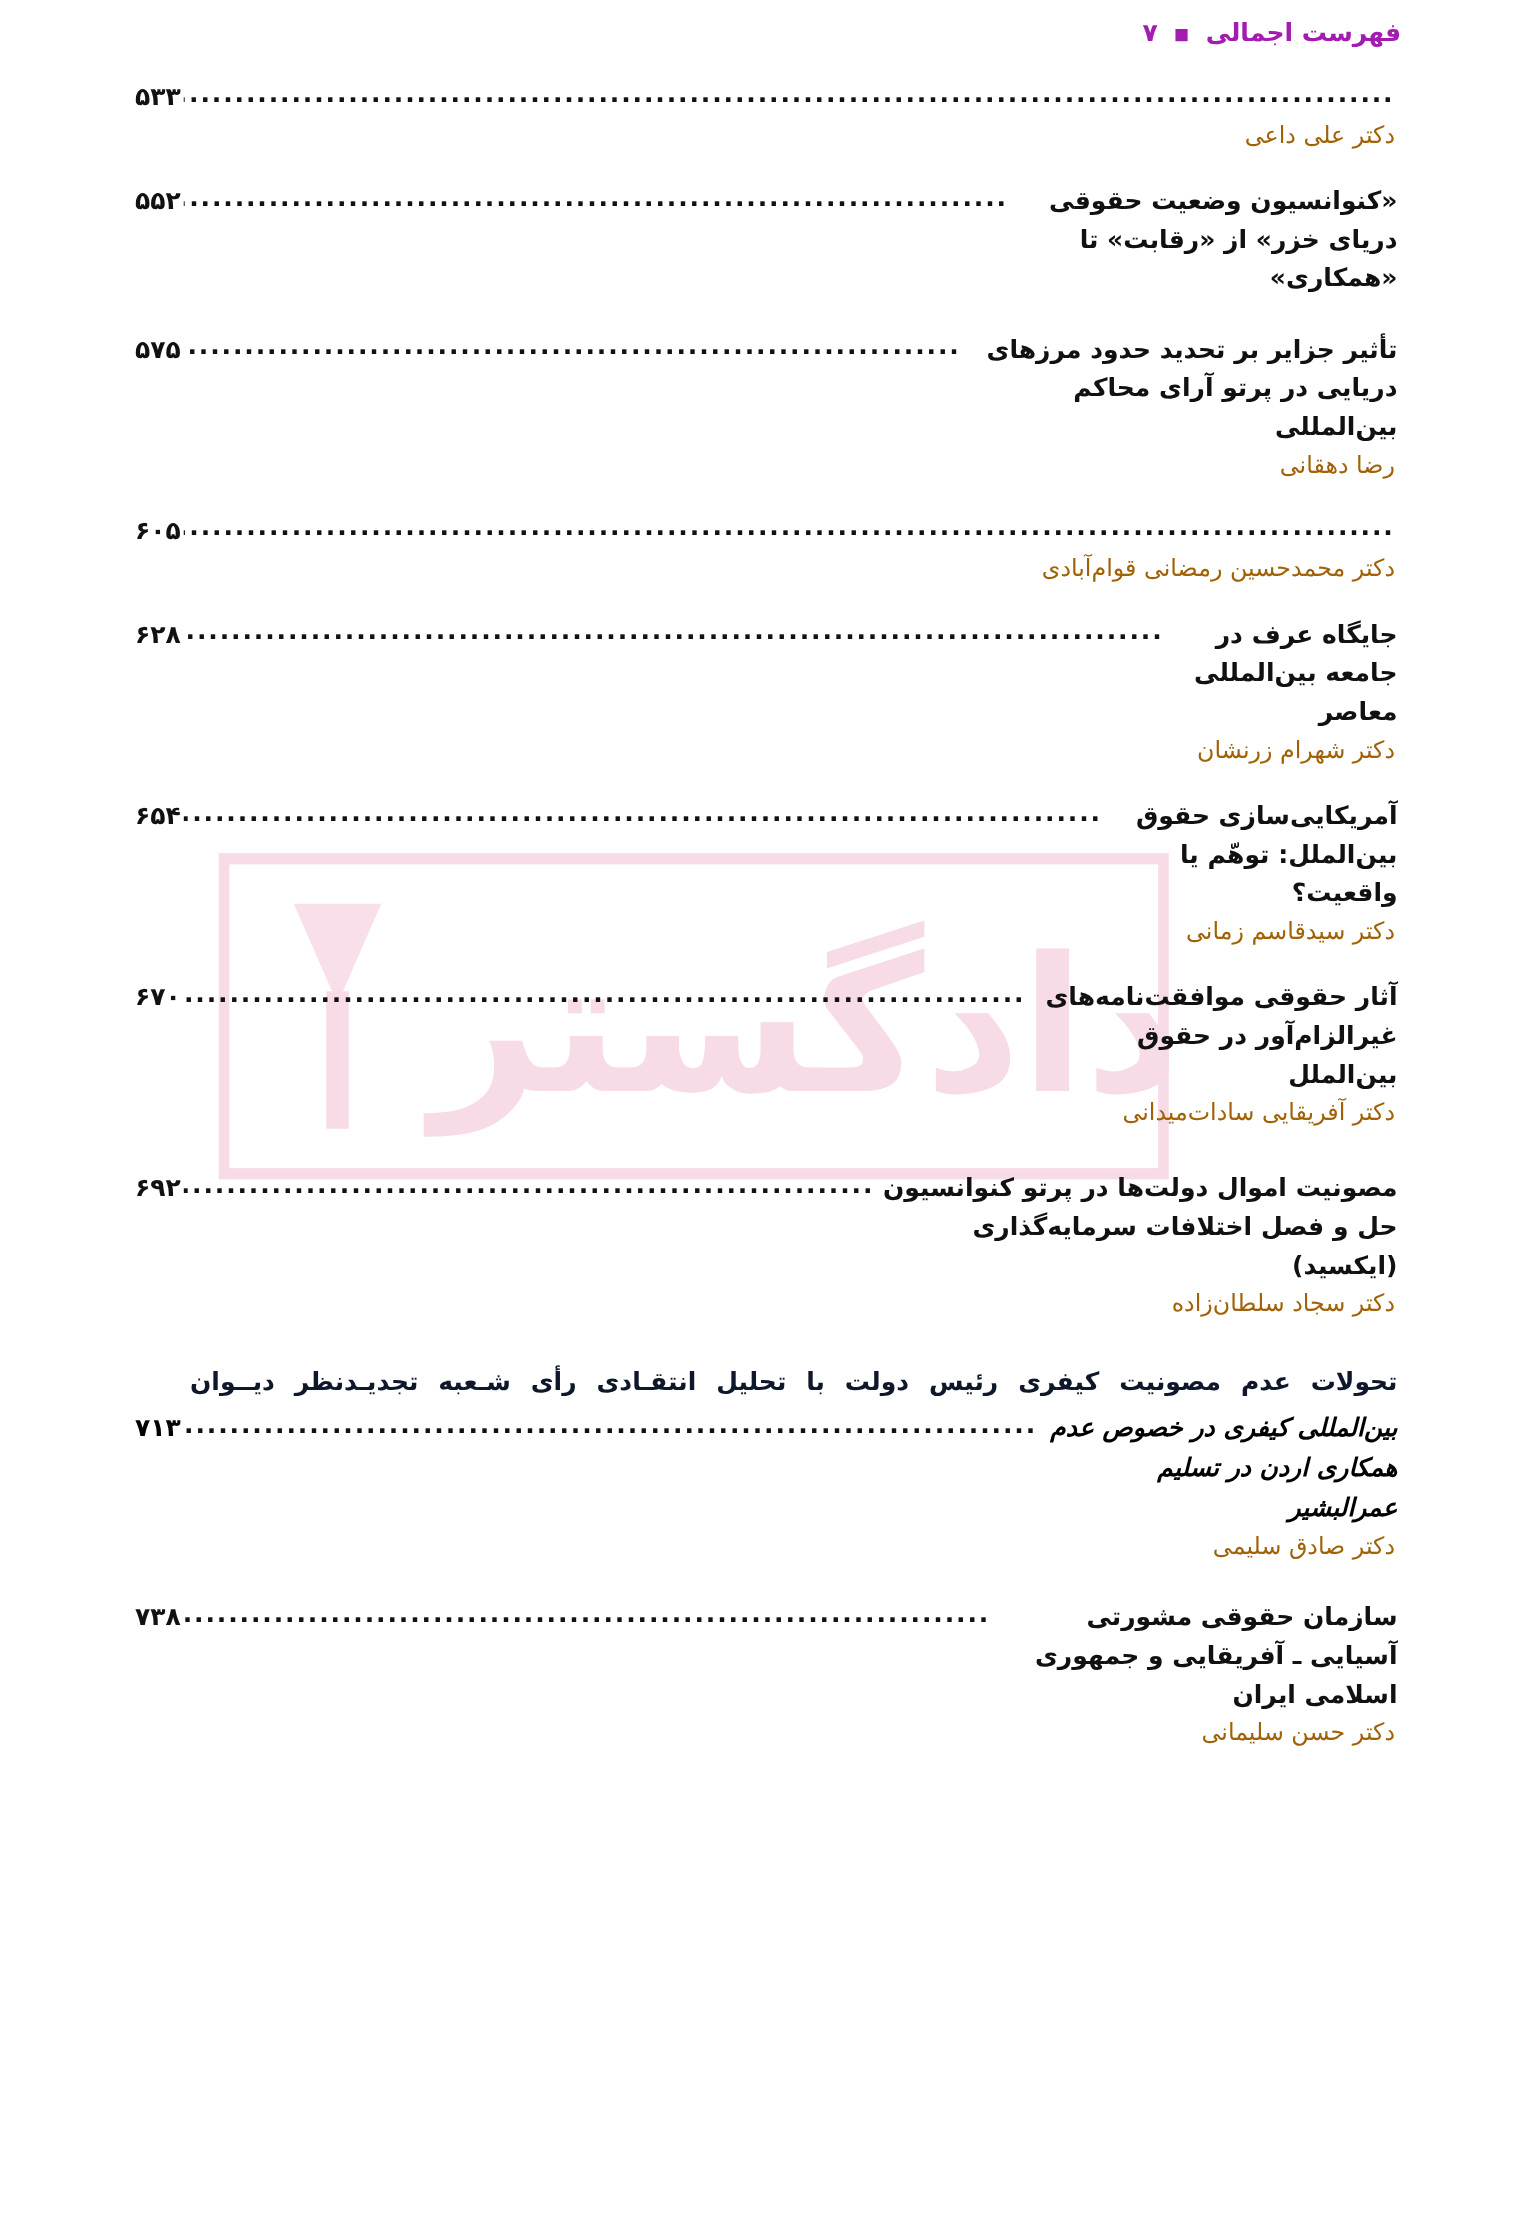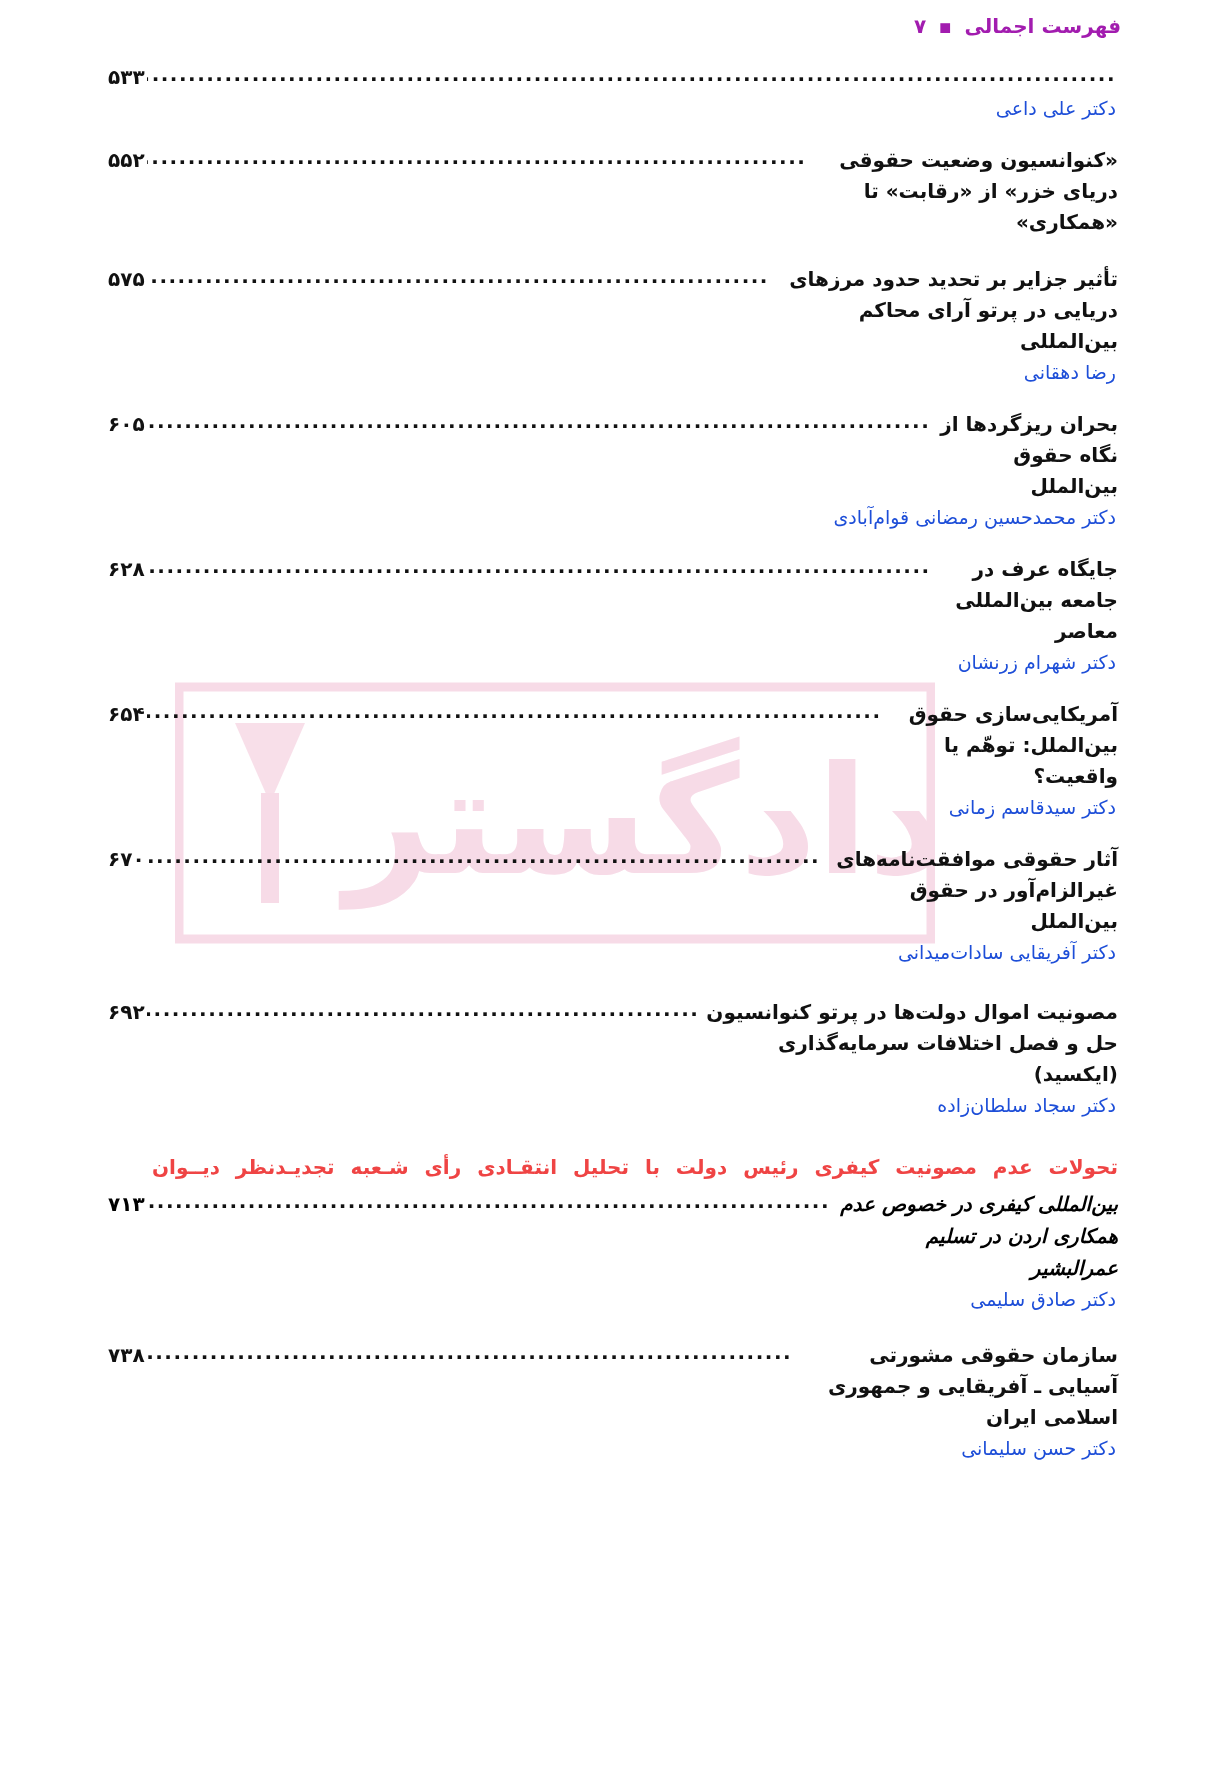--- a/index.html
+++ b/index.html
@@ -84,21 +84,21 @@
   .entry .page-num {
     flex: 0 0 auto;
     font-weight: bold;
     font-size: 20px;
     white-space: nowrap;
   }
   .entry .author {
     margin-top: 4px;
     font-size: 19px;
     font-weight: normal;
-    color: #1d4ed8;
+    color: #a16207;
     text-align: right;
     padding-right: 2px;
   }
   .entry.multiline .secondline {
     display: flex;
     align-items: baseline;
     font-size: 20px;
     font-weight: bold;
     line-height: 1.6;
   }
@@ -112,21 +112,21 @@
     top: -3px;
     margin: 0 2px;
   }
   .entry.multiline .secondline .page-num { flex: 0 0 auto; }
 
   .justified-first {
     text-align: justify;
     text-align-last: justify;
     font-size: 20px;
     font-weight: bold;
-    color: #ef4444;
+    color: #0f172a;
     line-height: 1.7;
     margin-bottom: 4px;
     letter-spacing: 0.2px;
     margin-left: 44px;
   }
 </style>
 </head>
 <body>
 
 <div class="page">
@@ -170,21 +170,20 @@
       <div class="line">
         <span class="title">تأثیر جزایر بر تحدید حدود مرزهای دریایی در پرتو آرای محاکم بین‌المللی</span>
         <span class="dots">..........................................................................................................................................</span>
         <span class="page-num">۵۷۵</span>
       </div>
       <div class="author">رضا دهقانی</div>
     </div>
 
     <div class="entry">
       <div class="line">
-        <span class="title">بحران ریزگردها از نگاه حقوق بین‌الملل</span>
         <span class="dots">..................................................................................................................................................................................</span>
         <span class="page-num">۶۰۵</span>
       </div>
       <div class="author">دکتر محمدحسین رمضانی قوام‌آبادی</div>
     </div>
 
     <div class="entry">
       <div class="line">
         <span class="title">جایگاه عرف در جامعه بین‌المللی معاصر</span>
         <span class="dots">...................................................................................................................................................................................</span>

